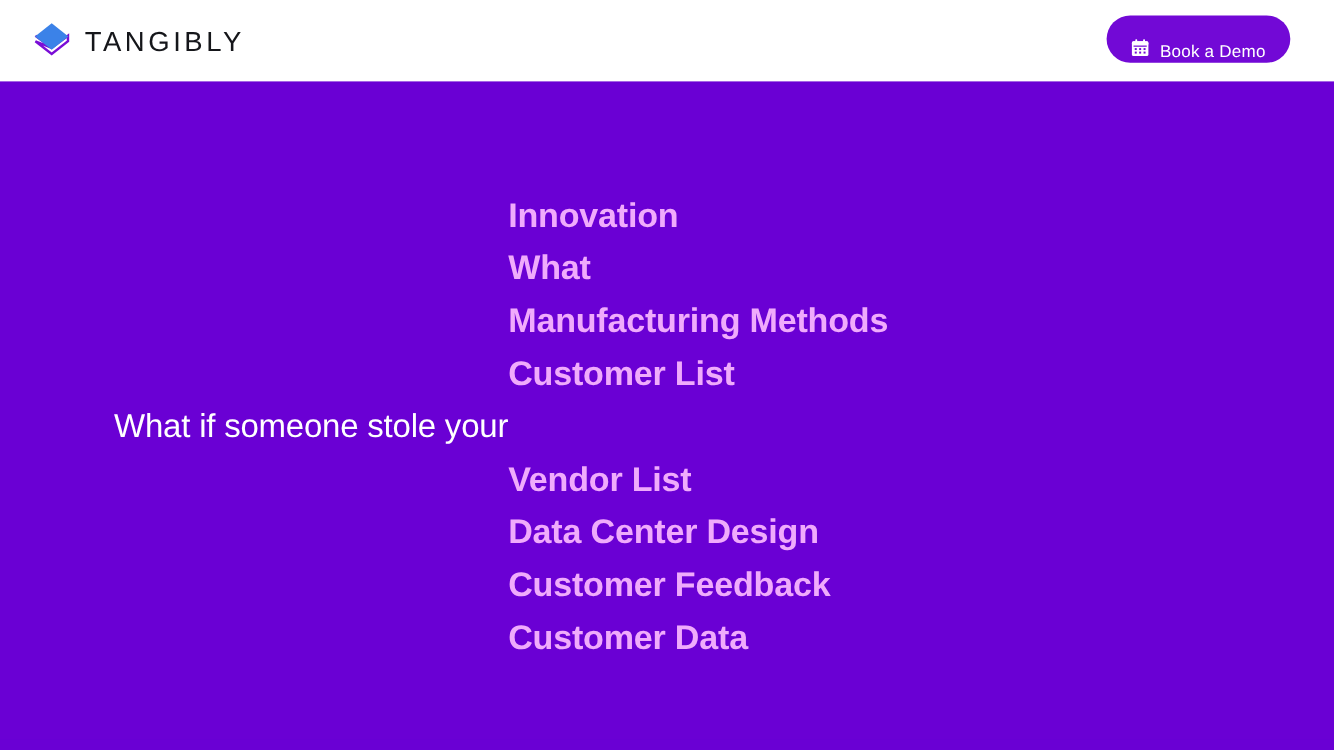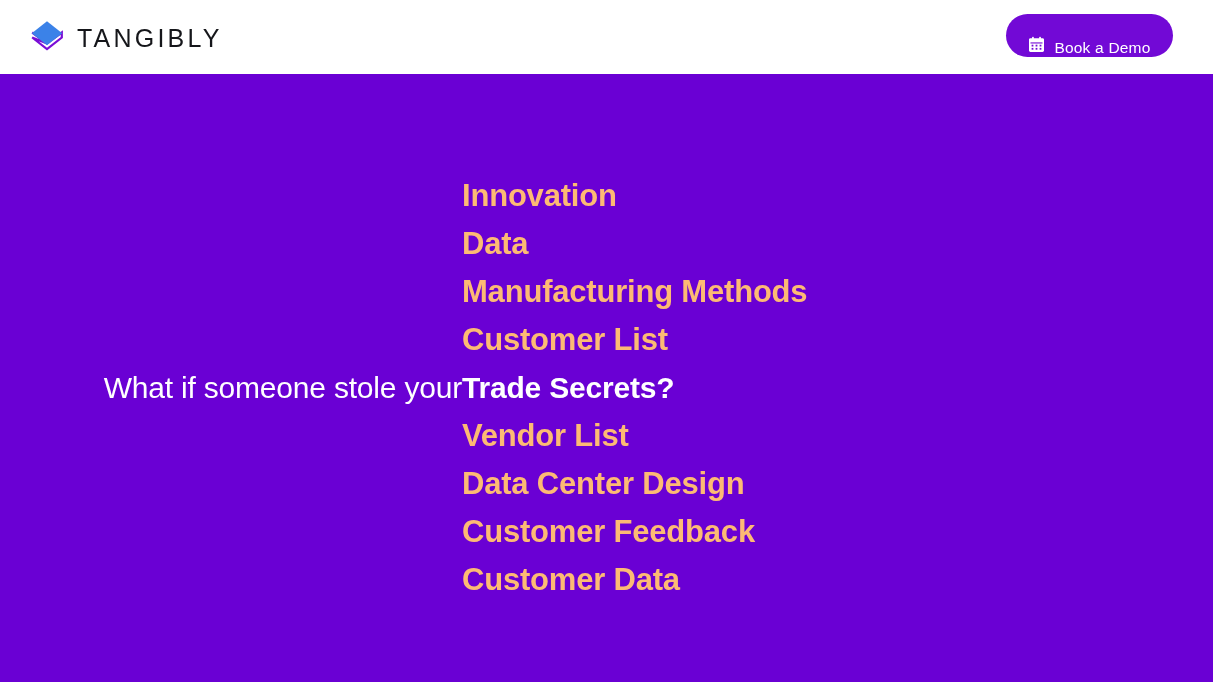--- a/index.html
+++ b/index.html
@@ -138,21 +138,21 @@
     line-height: 48px;
     white-space: nowrap;
   }
 
   .rot-term {
     position: absolute;
     left: 462px;
     top: 0;
     font-size: 31px;
     font-weight: 700;
-    color: #fdba74;
+    color: #f0abfc;
     line-height: 48px;
     letter-spacing: -0.2px;
     white-space: nowrap;
   }
 
   .rot-row.active .rot-term {
     color: #FFFFFF;
     font-size: 30px;
   }
 
@@ -217,36 +217,35 @@
 
   <section class="hero">
 
     <div class="rotator">
 
       <div class="rot-row">
         <span class="rot-term">Innovation</span>
       </div>
 
       <div class="rot-row">
-        <span class="rot-term">Data</span>
+        <span class="rot-term">What</span>
       </div>
 
       <div class="rot-row">
         <span class="rot-term">Manufacturing Methods</span>
       </div>
 
       <div class="rot-row">
         <span class="rot-term">Customer List</span>
       </div>
 
       <div class="rot-row active">
         <span class="prefix-wrap">
           <span class="headline-prefix">What if someone stole your </span>
         </span>
-        <span class="rot-term">Trade Secrets?</span>
       </div>
 
       <div class="rot-row">
         <span class="rot-term">Vendor List</span>
       </div>
 
       <div class="rot-row">
         <span class="rot-term">Data Center Design</span>
       </div>
 

